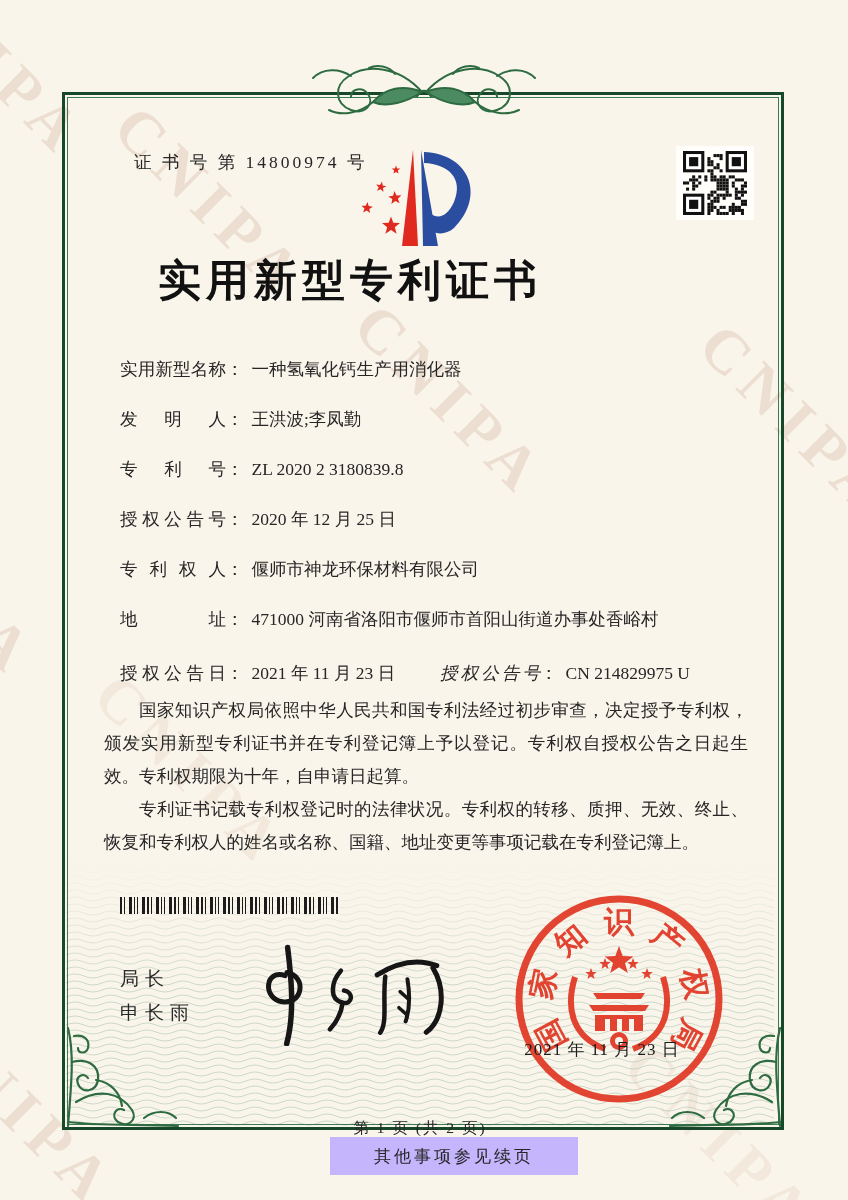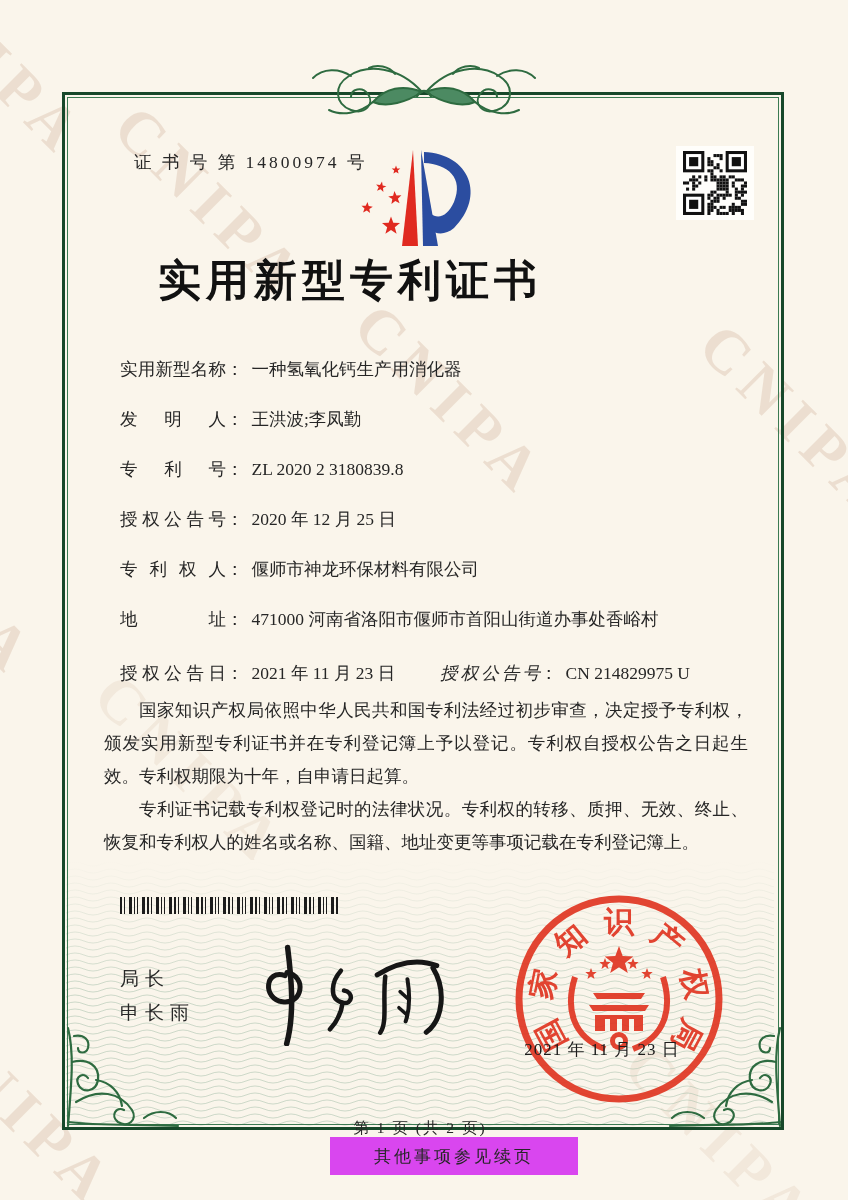--- a/index.html
+++ b/index.html
@@ -39,21 +39,21 @@
      background:repeating-linear-gradient(90deg,
        #1c1c1c 0 2px,transparent 2px 4px,#1c1c1c 4px 5px,transparent 5px 9px,
        #1c1c1c 9px 12px,transparent 12px 14px,#1c1c1c 14px 15px,transparent 15px 17px,
        #1c1c1c 17px 18px,transparent 18px 22px,#1c1c1c 22px 25px,transparent 25px 27px);}
   .official-title{left:120px;top:966px;font-size:19px;letter-spacing:6px;z-index:6;}
   .official-name{left:120px;top:1000px;font-size:19px;letter-spacing:6px;z-index:6;}
   .signature{left:250px;top:936px;z-index:7;}
   .sealwrap{left:489px;top:869px;z-index:8;}
   .pageinfo{left:62px;top:1098px;width:716px;text-align:center;font-size:15.5px;
             letter-spacing:2px;z-index:5;margin-top:20px;}
-  .contnote{left:330px;top:1137px;width:248px;height:38px;background:#d946ef;z-index:5;
+  .contnote{left:330px;top:1137px;width:248px;height:38px;background:#c4b5fd;z-index:5;
             display:flex;align-items:center;justify-content:center;font-size:17px;letter-spacing:3px;}
 </style>
 </head>
 <body>
 
 <span class="wm" style="left:-70px;top:-50px">CNIPA</span>
 <span class="wm" style="left:150px;top:92px">CNIPA</span>
 <span class="wm" style="left:390px;top:290px">CNIPA</span>
 <span class="wm" style="left:735px;top:310px">CNIPA</span>
 <span class="wm" style="left:-120px;top:470px">CNIPA</span>

